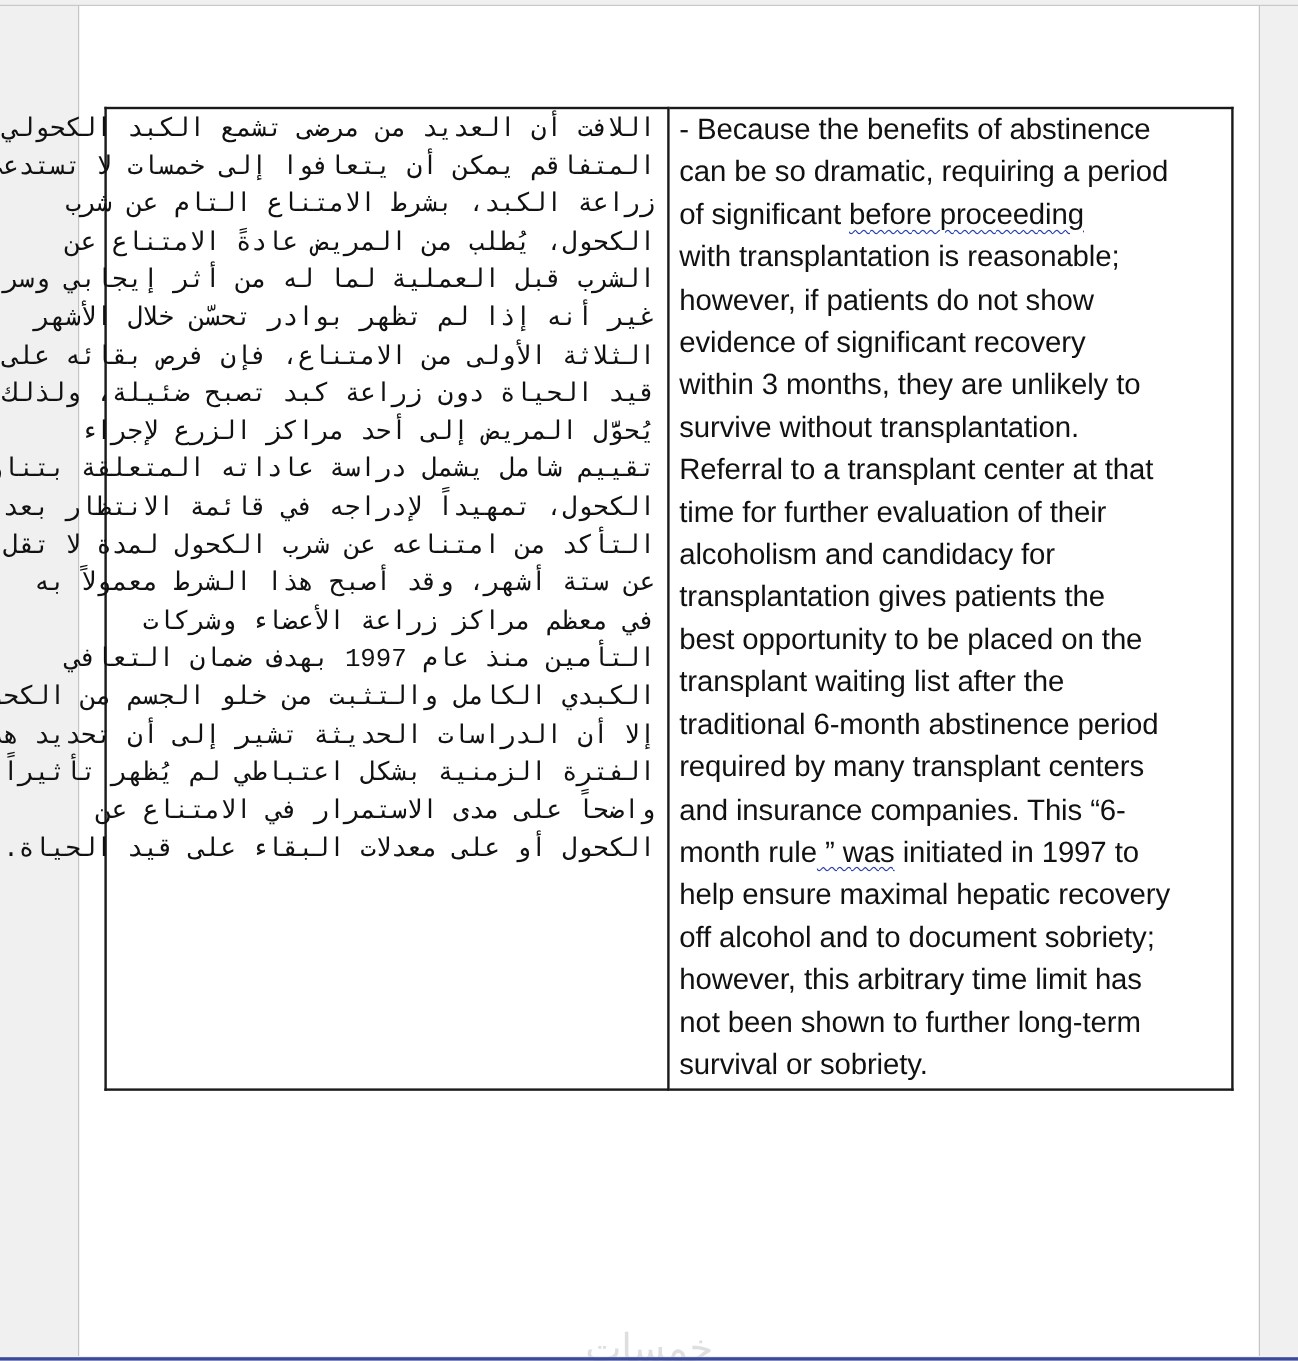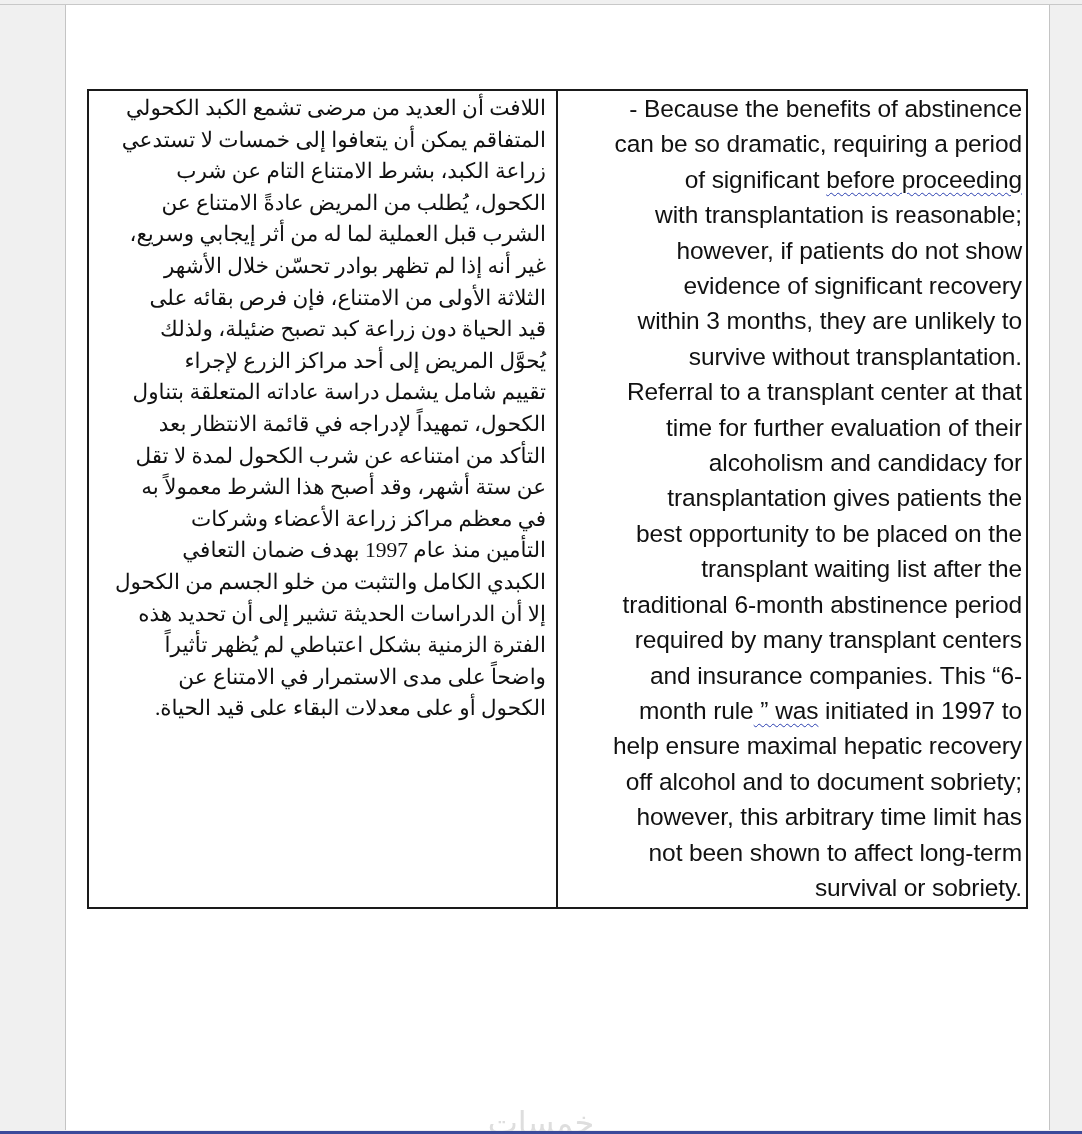--- a/index.html
+++ b/index.html
@@ -24,24 +24,24 @@
     }
     .col-ar { width: 469px; }
     .col-en { width: 470px; }
     .hdr {
       height: 30px; text-align: center; font-weight: bold;
       font-family: "DejaVu Sans", sans-serif; font-size: 19px; line-height: 28px;
       direction: rtl; color: #111;
     }
     .ar-cell { direction: rtl; text-align: right; padding: 2px 10px 0 8px !important; }
     .ar-line {
-      font-family: Liberation Serif, serif; font-size: 21.5px;
+      font-family: Liberation Mono, monospace; font-size: 21.5px;
       line-height: 31.6px; white-space: nowrap; color: #111;
     }
-    .en-cell { padding: 0 4px 2px 8px !important; text-align: right; }
+    .en-cell { padding: 0 4px 2px 8px !important; }
     .en-line {
       font-family: "Liberation Sans", sans-serif; font-size: 24.5px;
       line-height: 35.4px; white-space: nowrap; color: #111; letter-spacing: -0.1px;
     }
     .squiggle {
       text-decoration: underline wavy #2a3fb0; text-decoration-thickness: 1px;
       text-underline-offset: 4px;
     }
     .watermark {
       position: absolute; left: 476px; top: 1104px; width: 130px; text-align: center;
@@ -102,21 +102,21 @@
             <div class="en-line"><span>transplantation gives patients the</span></div>
             <div class="en-line"><span>best opportunity to be placed on the</span></div>
             <div class="en-line"><span>transplant waiting list after the</span></div>
             <div class="en-line"><span>traditional 6-month abstinence period</span></div>
             <div class="en-line"><span>required by many transplant centers</span></div>
             <div class="en-line"><span>and insurance companies. This “6-</span></div>
             <div class="en-line"><span>month rule</span><span class="squiggle"> ” was</span><span> initiated in 1997 to</span></div>
             <div class="en-line"><span>help ensure maximal hepatic recovery</span></div>
             <div class="en-line"><span>off alcohol and to document sobriety;</span></div>
             <div class="en-line"><span>however, this arbitrary time limit has</span></div>
-            <div class="en-line"><span>not been shown to affect long-term</span></div>
+            <div class="en-line"><span>not been shown to further long-term</span></div>
             <div class="en-line"><span>survival or sobriety.</span></div>
           </div>
     </td>
   </tr>
 </tbody>
   </table>
 
 <div class="watermark">خمسات</div>
 <div class="bottom-bar"></div>
 

